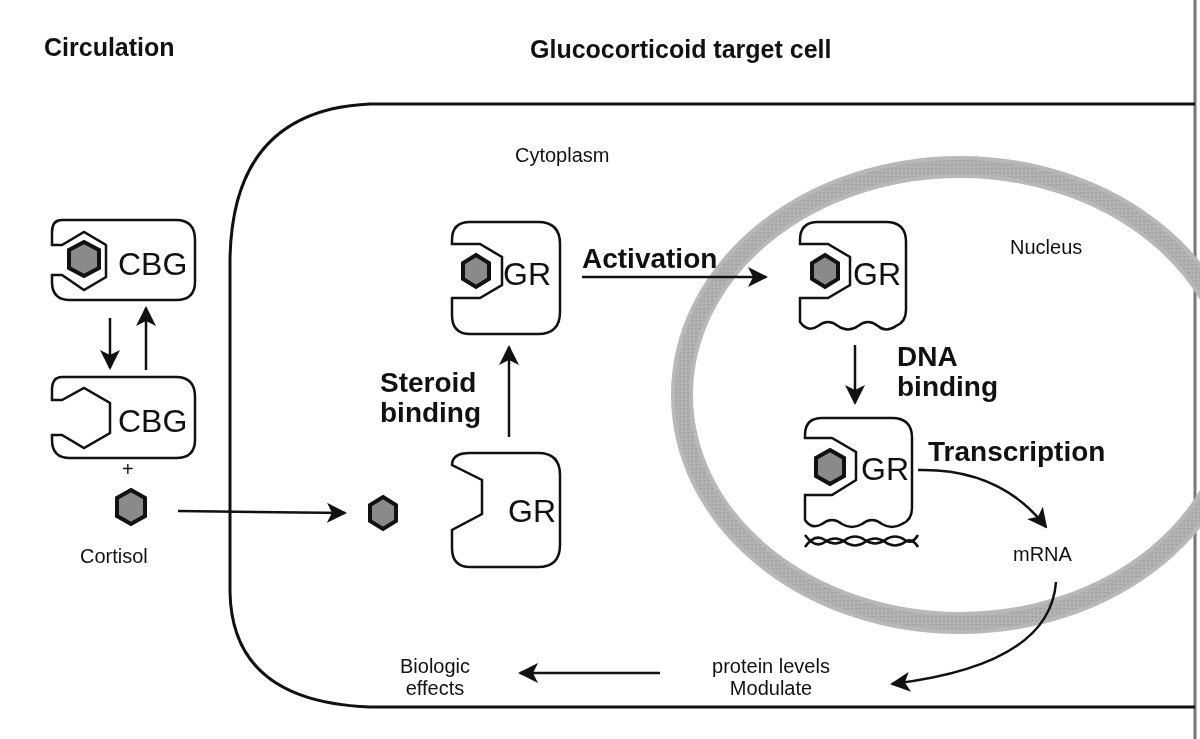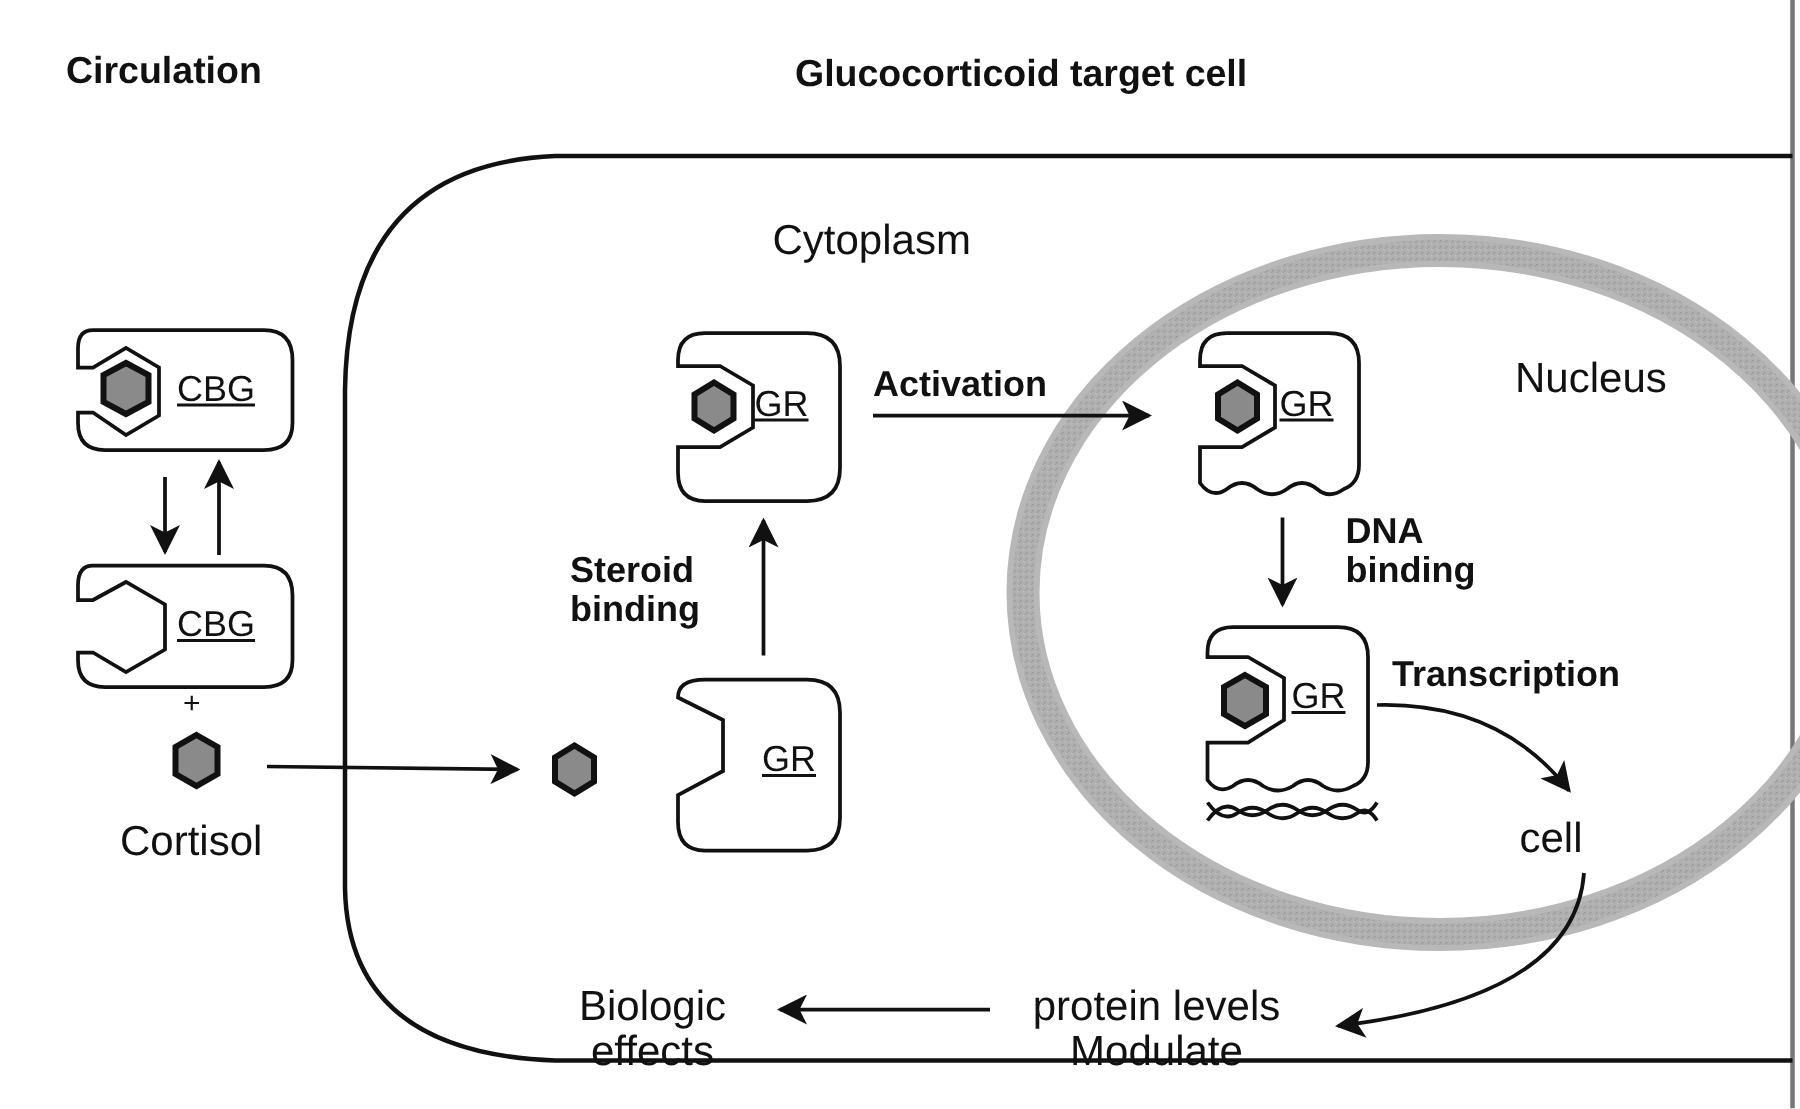--- a/index.html
+++ b/index.html
@@ -1,24 +1,24 @@
 <!DOCTYPE html>
 <html><head>
 <meta charset="utf-8">
 <style>
   html, body { margin: 0; padding: 0; background: #ffffff; }
   body { width: 1200px; height: 739px; position: relative; overflow: hidden;
          font-family: "Liberation Sans", sans-serif; color: #111; }
   svg { position: absolute; left: 0; top: 0; }
   .lbl { position: absolute; white-space: nowrap; line-height: 1.08; }
   .hdr { font-size: 25px; font-weight: bold; }
-  .reg { font-size: 28px; }
-  .sub { font-size: 24px; font-weight: bold; }
+  .reg { font-size: 20px; }
+  .sub { font-size: 28px; font-weight: bold; }
   .ctr { text-align: center; margin-top: 12px; }
-  .prot-label { font-size: 24px; text-decoration: underline; }
+  .prot-label { font-size: 32px; }
 </style>
 </head>
 <body>
 
 <svg width="1200" height="739" viewBox="0 0 1200 739">
   <defs>
     <marker id="ah" viewBox="0 0 10 10" refX="9" refY="5" markerWidth="8" markerHeight="8" orient="auto-start-reverse">
       <path d="M0,0 L10,5 L0,10 L2.5,5 z" fill="#111"></path>
     </marker>
     <pattern id="grain" width="4" height="4" patternUnits="userSpaceOnUse">
@@ -89,21 +89,21 @@
 
 <div class="lbl prot-label" style="left:118px; top:247px;">CBG</div>
 <div class="lbl prot-label" style="left:118px; top:404px;">CBG</div>
 <div class="lbl prot-label" style="left:503px; top:257px;">GR</div>
 <div class="lbl prot-label" style="left:508px; top:494px;">GR</div>
 <div class="lbl prot-label" style="left:853px; top:257px;">GR</div>
 <div class="lbl prot-label" style="left:861px; top:452px;">GR</div>
 
 <div class="lbl reg" style="left:122px; top:459px; font-size:20px;">+</div>
 <div class="lbl reg" style="left:80px; top:546px;">Cortisol</div>
-<div class="lbl reg" style="left:1013px; top:544px;">cell</div>
+<div class="lbl reg" style="left:1013px; top:544px;">mRNA</div>
 
 <div class="lbl sub" style="left:380px; top:368px;">
   <div>Steroid</div>
   <div>binding</div>
 </div>
 <div class="lbl sub" style="left:582px; top:244px;">Activation</div>
 <div class="lbl sub" style="left:897px; top:342px;">
   <div>DNA</div>
   <div>binding</div>
 </div>

